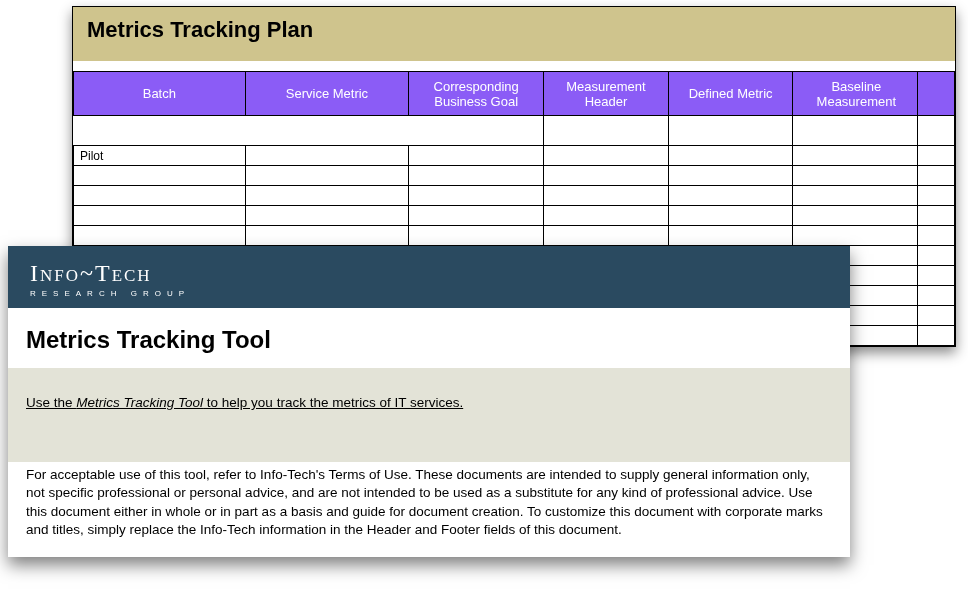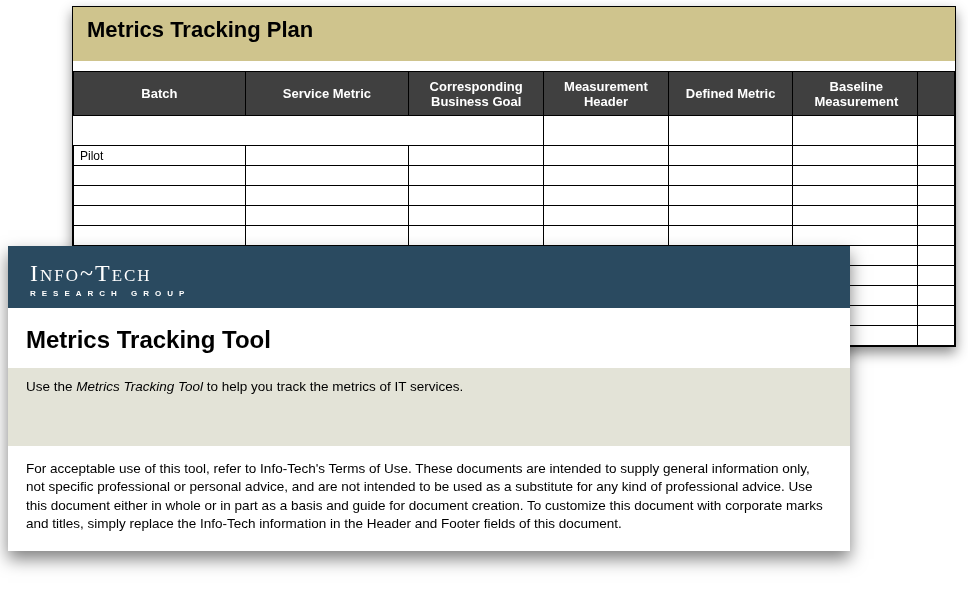--- a/index.html
+++ b/index.html
@@ -53,23 +53,23 @@
   table.plan .spacer-row td {
     height: 30px;
     border-left: none;
     border-bottom: none;
   }
   table.plan .spacer-row td:first-child,
   table.plan .spacer-row td:nth-child(2) {
     border: none;
   }
   table.plan thead th {
-    background: #404040;
+    background: #8b5cf6;
     color: #fff;
-    font-weight: bold;
+    font-weight: normal;
     text-align: center;
     height: 44px;
     white-space: normal;
     vertical-align: middle;
     font-size: 13px;
   }
   table.plan thead th.left {
     text-align: center;
     padding-left: 8px;
   }
@@ -100,37 +100,36 @@
   .brand-top {
     font-family: Georgia, 'Times New Roman', serif;
     font-size: 24px;
     letter-spacing: 2px;
     font-variant: small-caps;
   }
   .brand-sub {
     font-size: 8px;
     letter-spacing: 6px;
     margin-top: 2px;
-    font-weight: bold;
   }
   .doc-title {
     font-size: 24px;
     font-weight: bold;
     padding: 18px 18px 14px 18px;
   }
   .doc-intro {
     background: #e3e3d7;
     padding: 10px 18px 38px 18px;
     font-size: 13.5px;
     line-height: 1.35;
   }
-  .doc-intro p { margin: 0 0 12px 0; }
+  .doc-intro p { margin: 16px 0 12px 0; text-decoration: underline; }
   .doc-intro .ital { font-style: italic; }
   .doc-terms {
-    padding: 14px 18px 18px 18px;
+    padding: 4px 18px 18px 18px;
     font-size: 13.5px;
     line-height: 1.35;
   }
   .doc-terms p { margin: 0; }
 </style>
 </head>
 <body>
 
 <div class="sheet">
   <div class="sheet-title-band">

